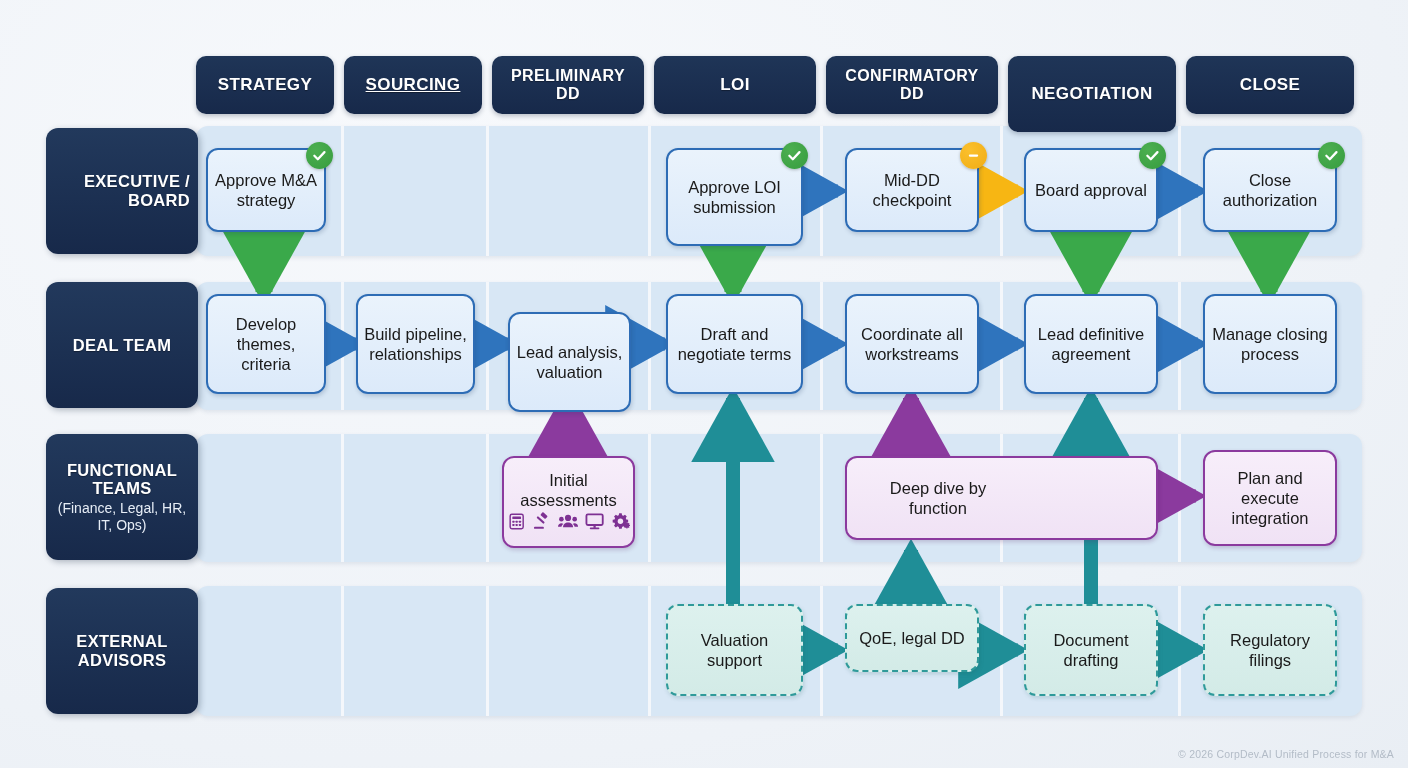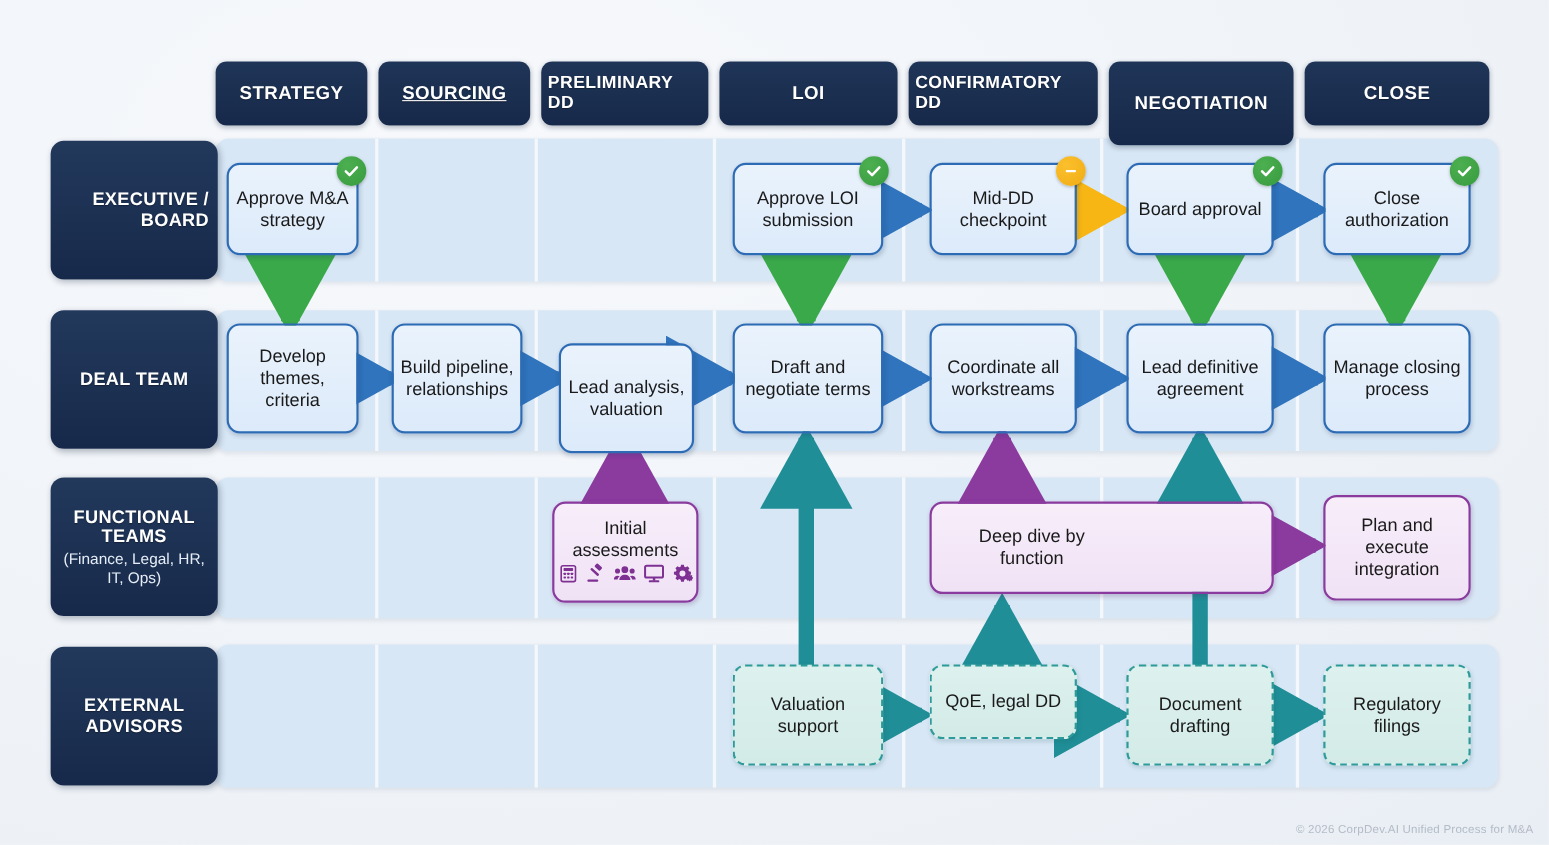--- a/index.html
+++ b/index.html
@@ -16,20 +16,21 @@
     background: radial-gradient(ellipse at 30% 20%, #f7f9fc 0%, #eef2f7 70%, #e9eef4 100%);
   }
 
   
   .col-head {
     position: absolute;
     background: linear-gradient(180deg,#1f3557 0%,#17294a 100%);
     color: #ffffff;
     border-radius: 10px;
     display: flex; align-items: center; justify-content: center;
+    text-align: center;
     font-weight: bold;
     font-size: 17px;
     letter-spacing: 0.4px;
     line-height: 1.12;
     padding: 4px 6px;
     box-shadow: 0 2px 5px rgba(20,35,60,0.28);
     text-shadow: 0 1px 1px rgba(0,0,0,0.35);
   }
   .col-head.two-line { font-size: 16px; }
 
@@ -262,21 +263,21 @@
 
   <div class="node blue" style="left:206px; top:148px; width:120px; height:84px;">
     <span class="nlabel">Approve M&amp;A strategy</span>
   </div>
   <div class="badge done" style="left:306px; top:142px;">
     <svg width="15" height="15" viewBox="0 0 16 16">
         <path d="M2.5 8.3 L6.2 12 L13.3 4.4" fill="none" stroke="#fff" stroke-width="2.4" stroke-linecap="round" stroke-linejoin="round"></path>
       </svg>
   </div>
 
-  <div class="node blue" style="left:666px; top:148px; width:137px; height:84px;">
+  <div class="node blue" style="left:666px; top:148px; width:137px; height:98px;">
     <span class="nlabel">Approve LOI submission</span>
   </div>
   <div class="badge done" style="left:781px; top:142px;">
     <svg width="15" height="15" viewBox="0 0 16 16">
         <path d="M2.5 8.3 L6.2 12 L13.3 4.4" fill="none" stroke="#fff" stroke-width="2.4" stroke-linecap="round" stroke-linejoin="round"></path>
       </svg>
   </div>
 
   <div class="node blue" style="left:845px; top:148px; width:134px; height:84px;">
     <span class="nlabel">Mid-DD checkpoint</span>

